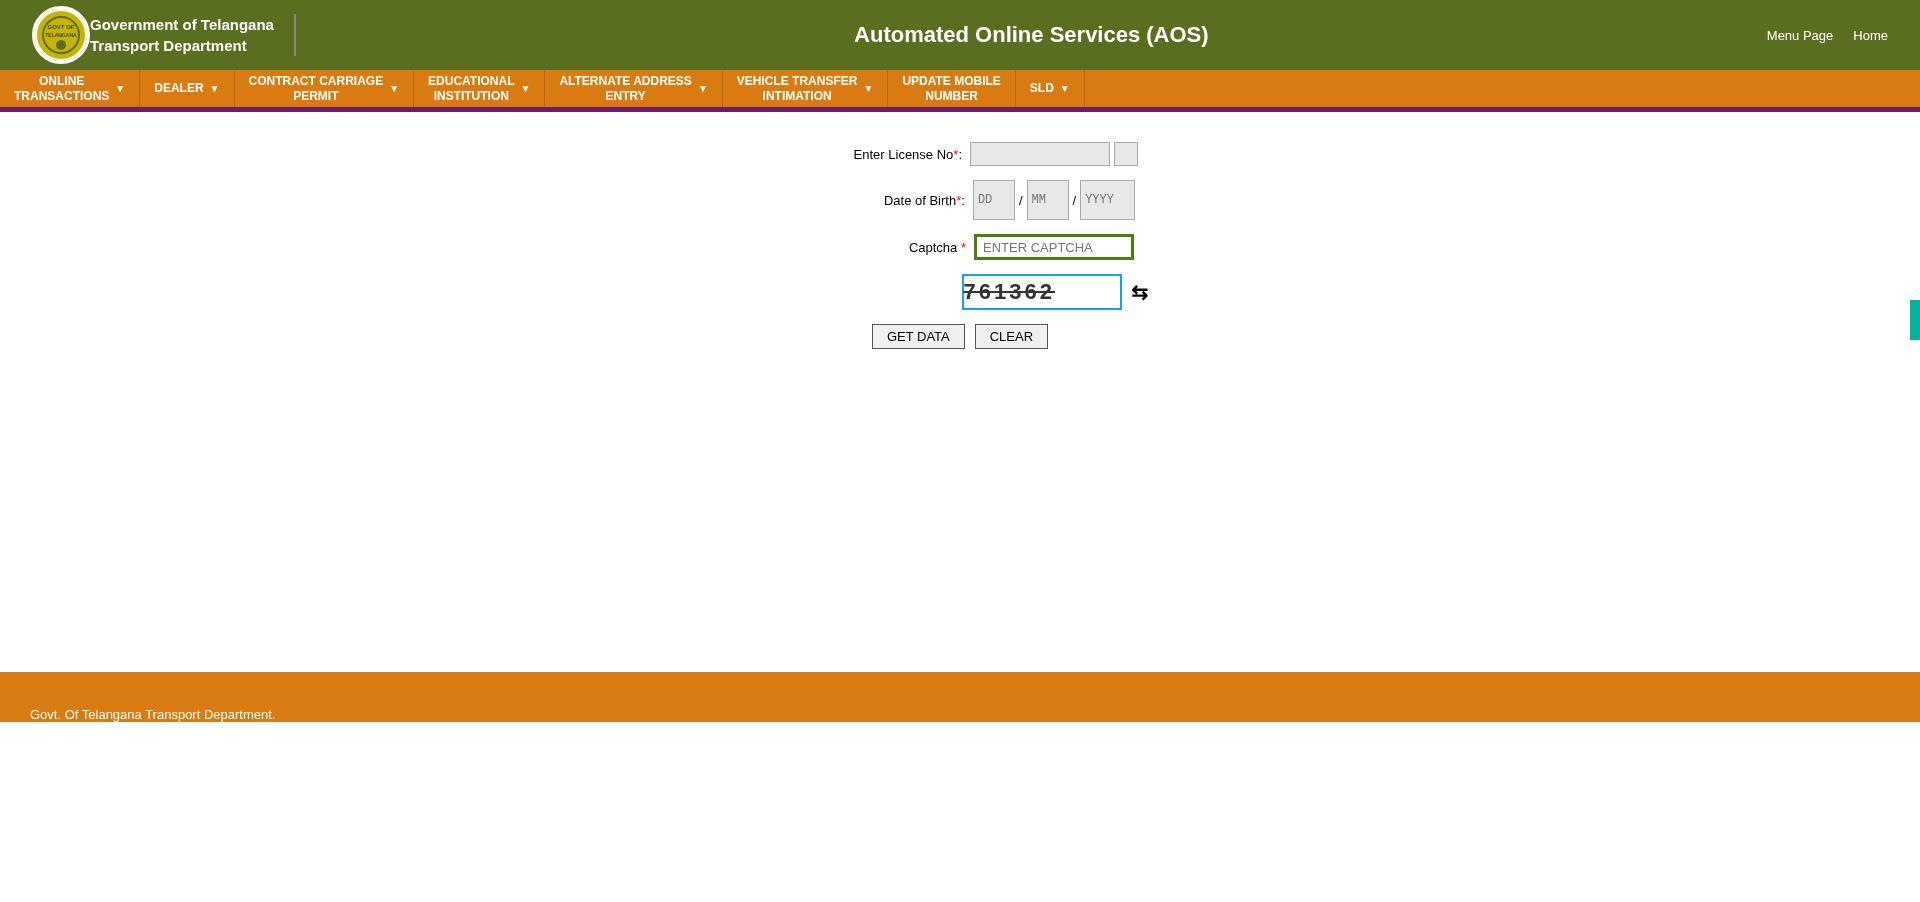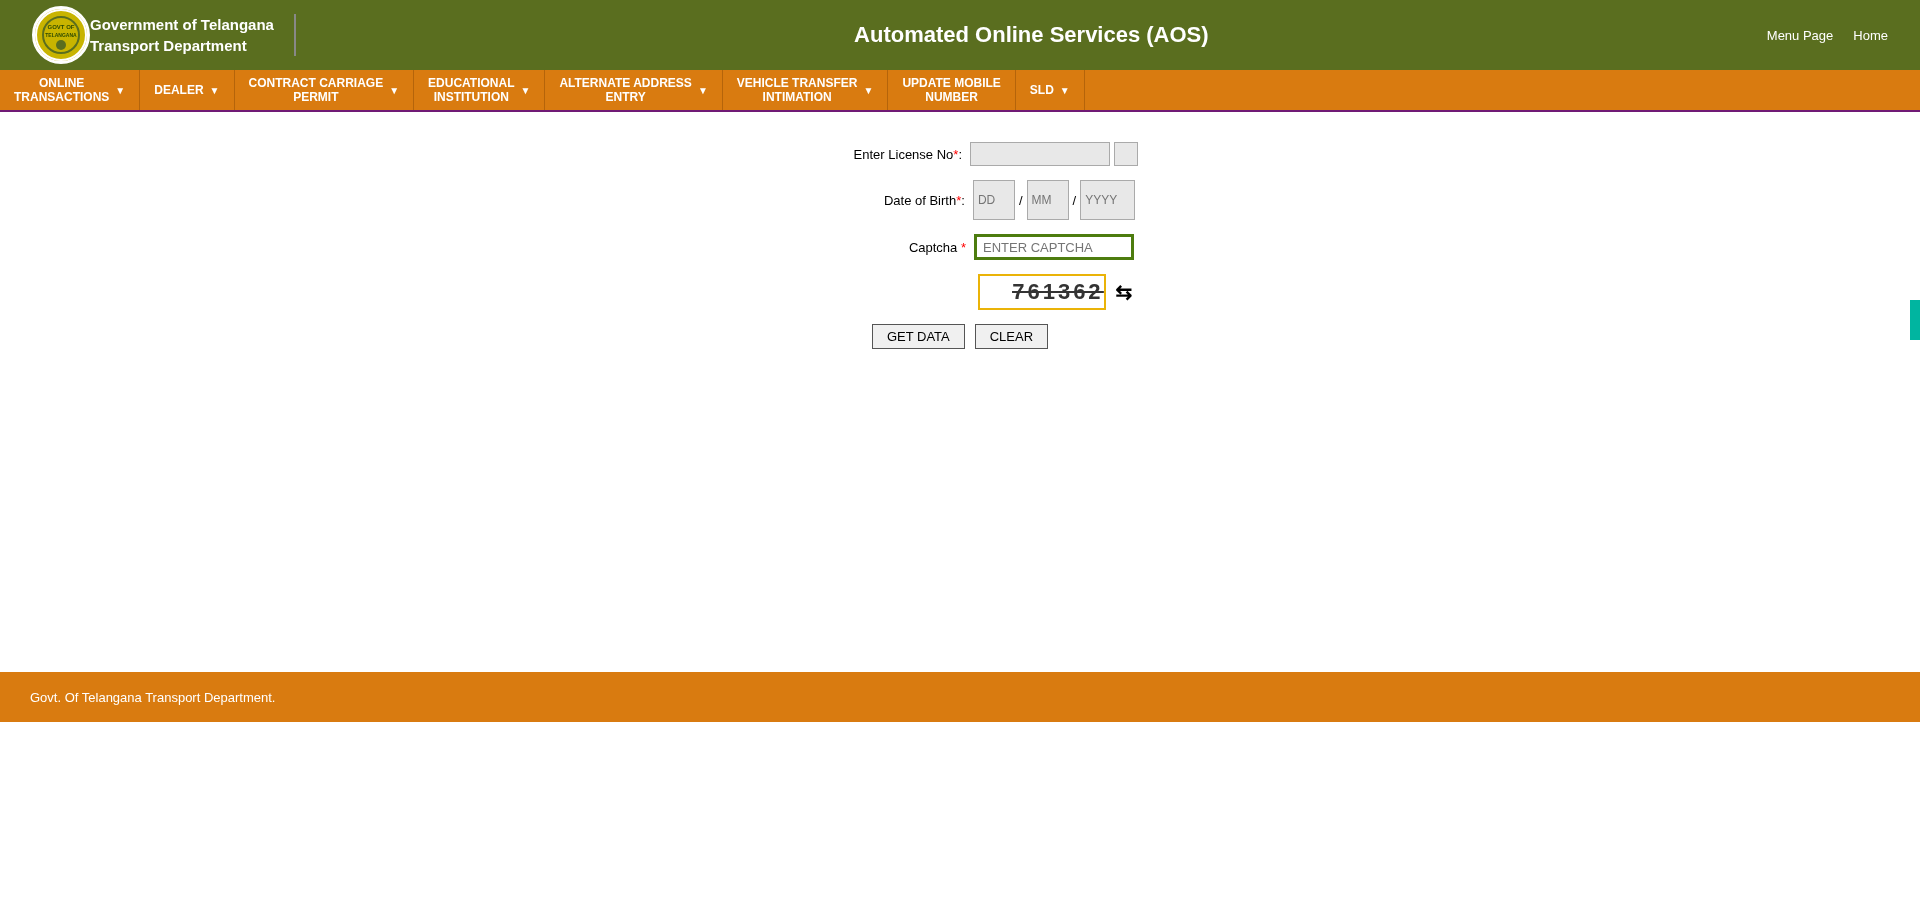--- a/index.html
+++ b/index.html
@@ -39,21 +39,21 @@
       color: #fff;
       text-decoration: none;
     }
 
     
     .nav {
       background: #d97b10;
       display: flex;
       align-items: stretch;
       height: 42px;
-      border-bottom: 2px solid #701a75;
+      border-bottom: 5px solid #701a75;
     }
     .nav-item {
       display: flex;
       align-items: center;
       padding: 0 14px;
       color: #fff;
       font-size: 12px;
       font-weight: bold;
       text-align: center;
       cursor: pointer;
@@ -122,27 +122,27 @@
       background: #fff;
       color: #999;
     }
 
     .captcha-display {
       display: flex;
       align-items: center;
       margin-bottom: 14px;
     }
     .captcha-box {
-      border: 2px solid #eab308;
-      width: 128px;
+      border: 2px solid #0ea5e9;
+      width: 160px;
       height: 36px;
       background: #fff;
       display: flex;
       align-items: center;
-      justify-content: flex-end;
+      justify-content: flex-start;
       font-size: 22px;
       font-weight: bold;
       text-decoration: line-through;
       color: #333;
       letter-spacing: 3px;
     }
     .captcha-refresh {
       margin-left: 10px;
       font-size: 20px;
       cursor: pointer;
@@ -163,21 +163,21 @@
       background: #f0f0f0;
       cursor: pointer;
       color: #000;
     }
 
     
     .footer {
       background: #d97b10;
       height: 50px;
       display: flex;
-      align-items: center;
+      align-items: flex-end;
       padding: 0 30px;
       color: #fff;
       font-size: 13px;
     }
     .footer-left { flex: 1; }
     .footer-center {
       flex: 1;
       display: flex;
       align-items: center;
       justify-content: center;
@@ -236,20 +236,21 @@
       gap: 4px;
       align-items: center;
     }
     .date-input-part {
       border: 1px solid #aaa;
       height: 40px;
       padding: 16px 4px;
       font-size: 12px;
       width: 50px;
       background: #e8e8e8;
+      font-family: Liberation Mono, monospace;
     }
     .date-sep {
       font-size: 13px;
       color: #000;
     }
   </style>
 </head>
 <body>
 
 <div class="header">

